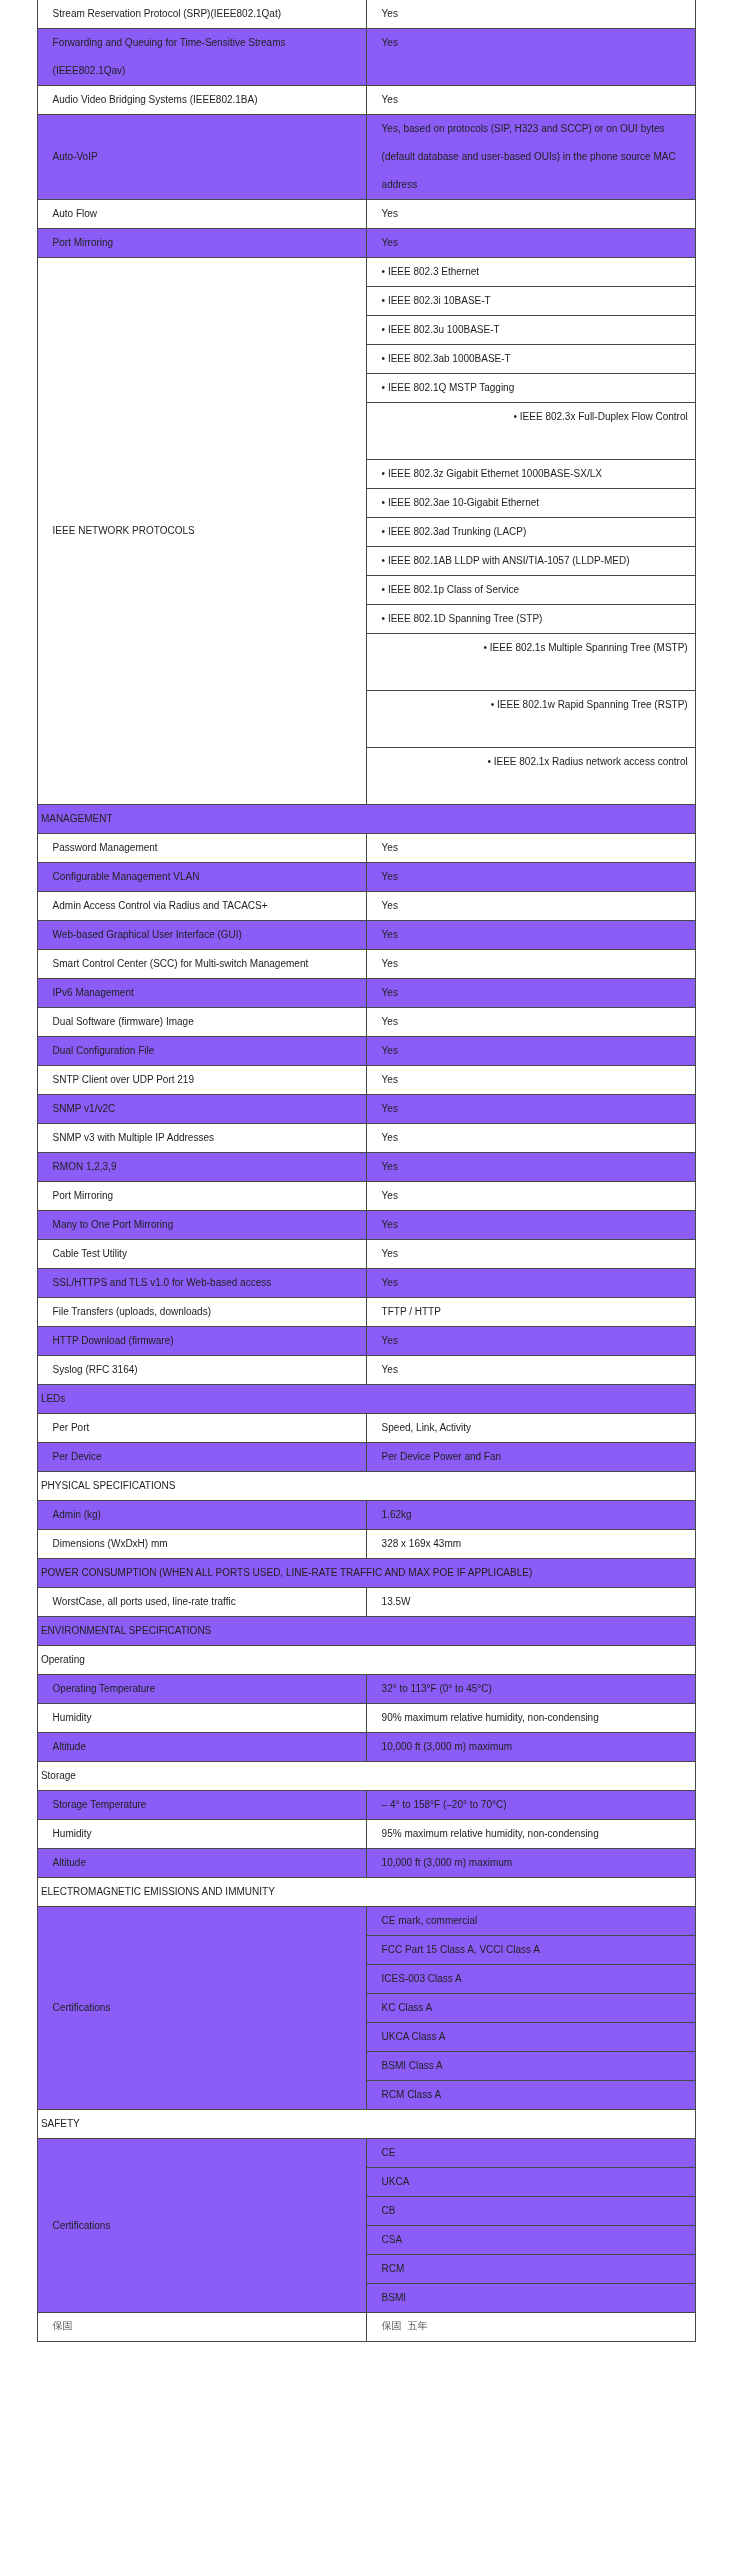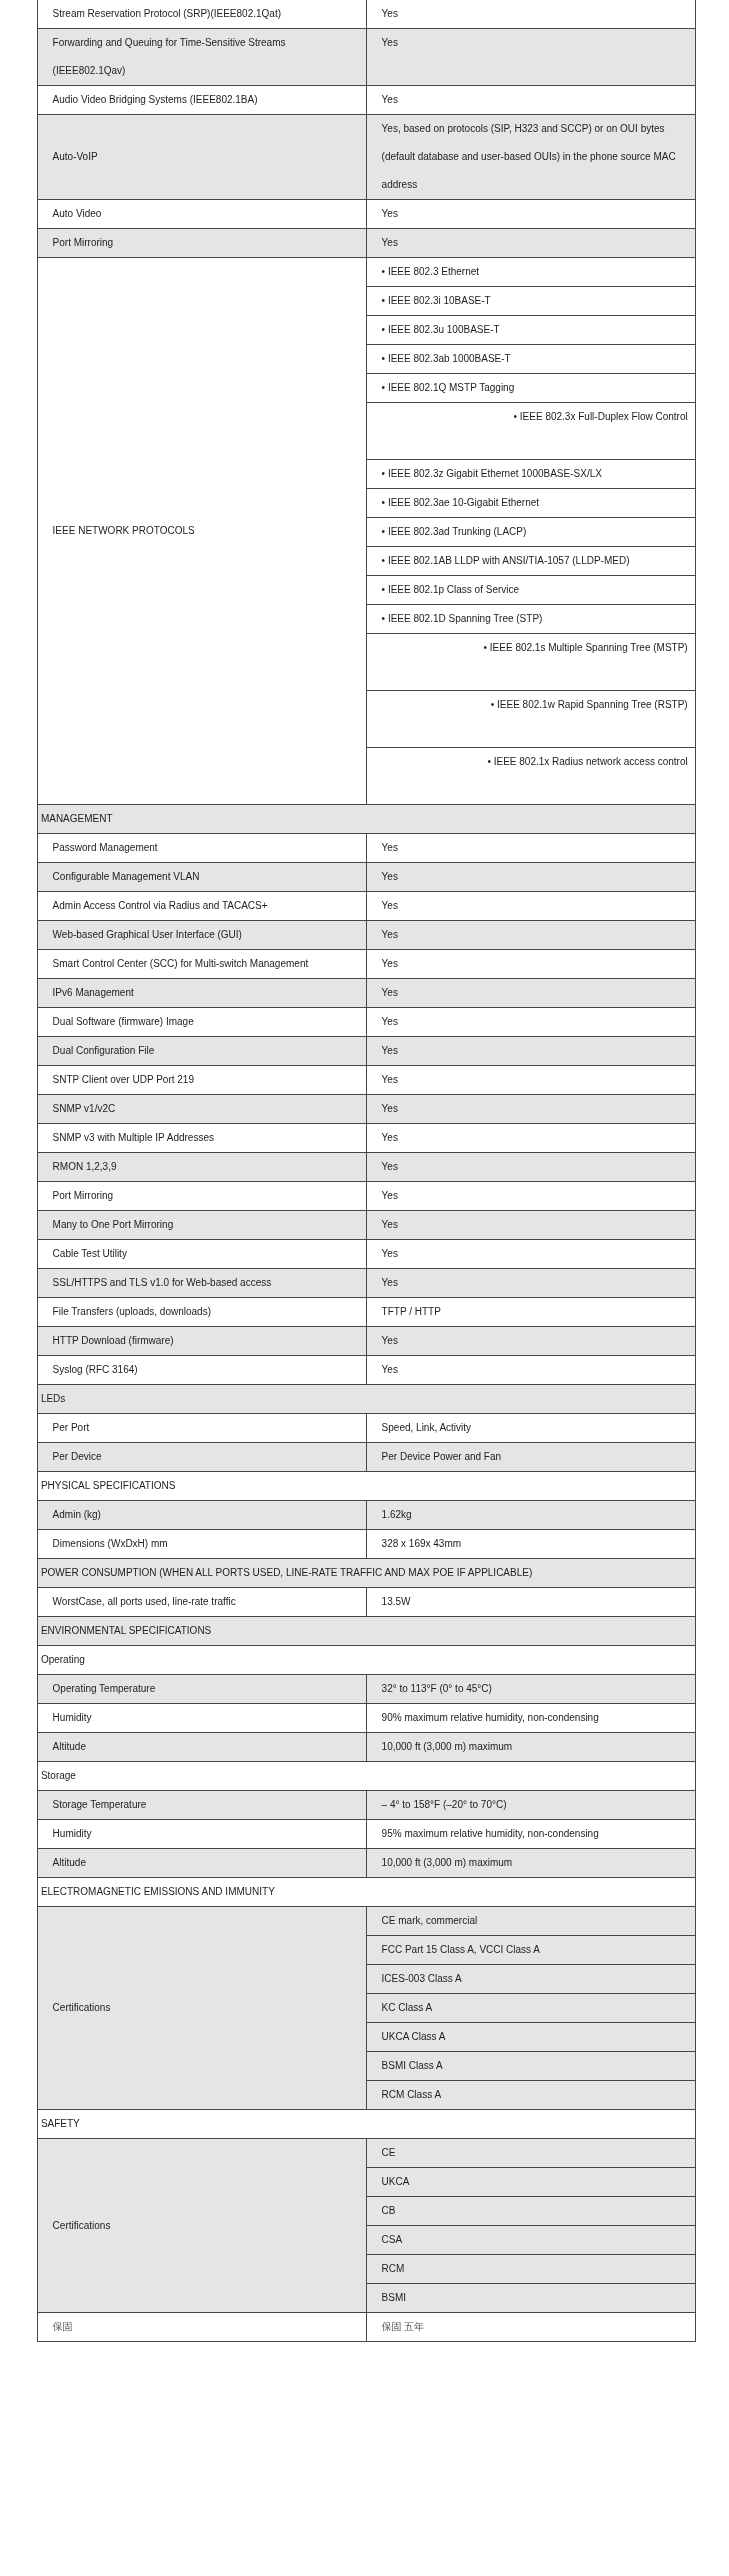--- a/index.html
+++ b/index.html
@@ -9,26 +9,26 @@
     position: absolute; left: 37px; top: -0.7px; width: 658px;
     border-collapse: collapse; table-layout: fixed;
     font-size: 10px; line-height: 28px; border-radius: 6px;
   }
   table.spec col.c1 { width: 329px; }
   table.spec col.c2 { width: 329px; }
   table.spec td {
     border: 1.1px solid #474747; padding: 0 7.3px 0 14.6px;
     vertical-align: top; background: #ffffff;
   }
-  table.spec tr.alt td { background: #e5e5e5; }
+  table.spec tr.alt td { background: #8b5cf6; }
   table.spec td.span-label { vertical-align: middle; }
   table.spec td.section { text-align: left; padding: 0 2.9px; }
   table.spec td.tall2 { height: 56px; text-align: right; }
   .bullet::before { content: "\2022\00a0"; }
-  .cjk { font-family: Liberation Serif, serif; color: #555555; font-weight: 300; }
+  .cjk { font-family: Liberation Mono, monospace; color: #555555; font-weight: 300; }
 </style>
 </head>
 <body>
 
 <table class="spec">
   <colgroup>
       <col class="c1">
       <col class="c2">
     </colgroup>
   <tbody>
@@ -43,21 +43,21 @@
     </tr>
     <tr>
       <td>Audio Video Bridging Systems (IEEE802.1BA)</td>
       <td>Yes</td>
     </tr>
     <tr class="alt">
       <td class="span-label">Auto-VoIP</td>
       <td>Yes, based on protocols (SIP, H323 and SCCP) or on OUI bytes (default database and user-based OUIs) in the phone source MAC address</td>
     </tr>
     <tr>
-      <td>Auto Video</td>
+      <td>Auto Flow</td>
       <td>Yes</td>
     </tr>
     <tr class="alt">
       <td>Port Mirroring</td>
       <td>Yes</td>
     </tr>
 
     <tr>
       <td rowspan="15" class="span-label">IEEE NETWORK PROTOCOLS</td>
       <td class="bullet">IEEE 802.3 Ethernet</td>

